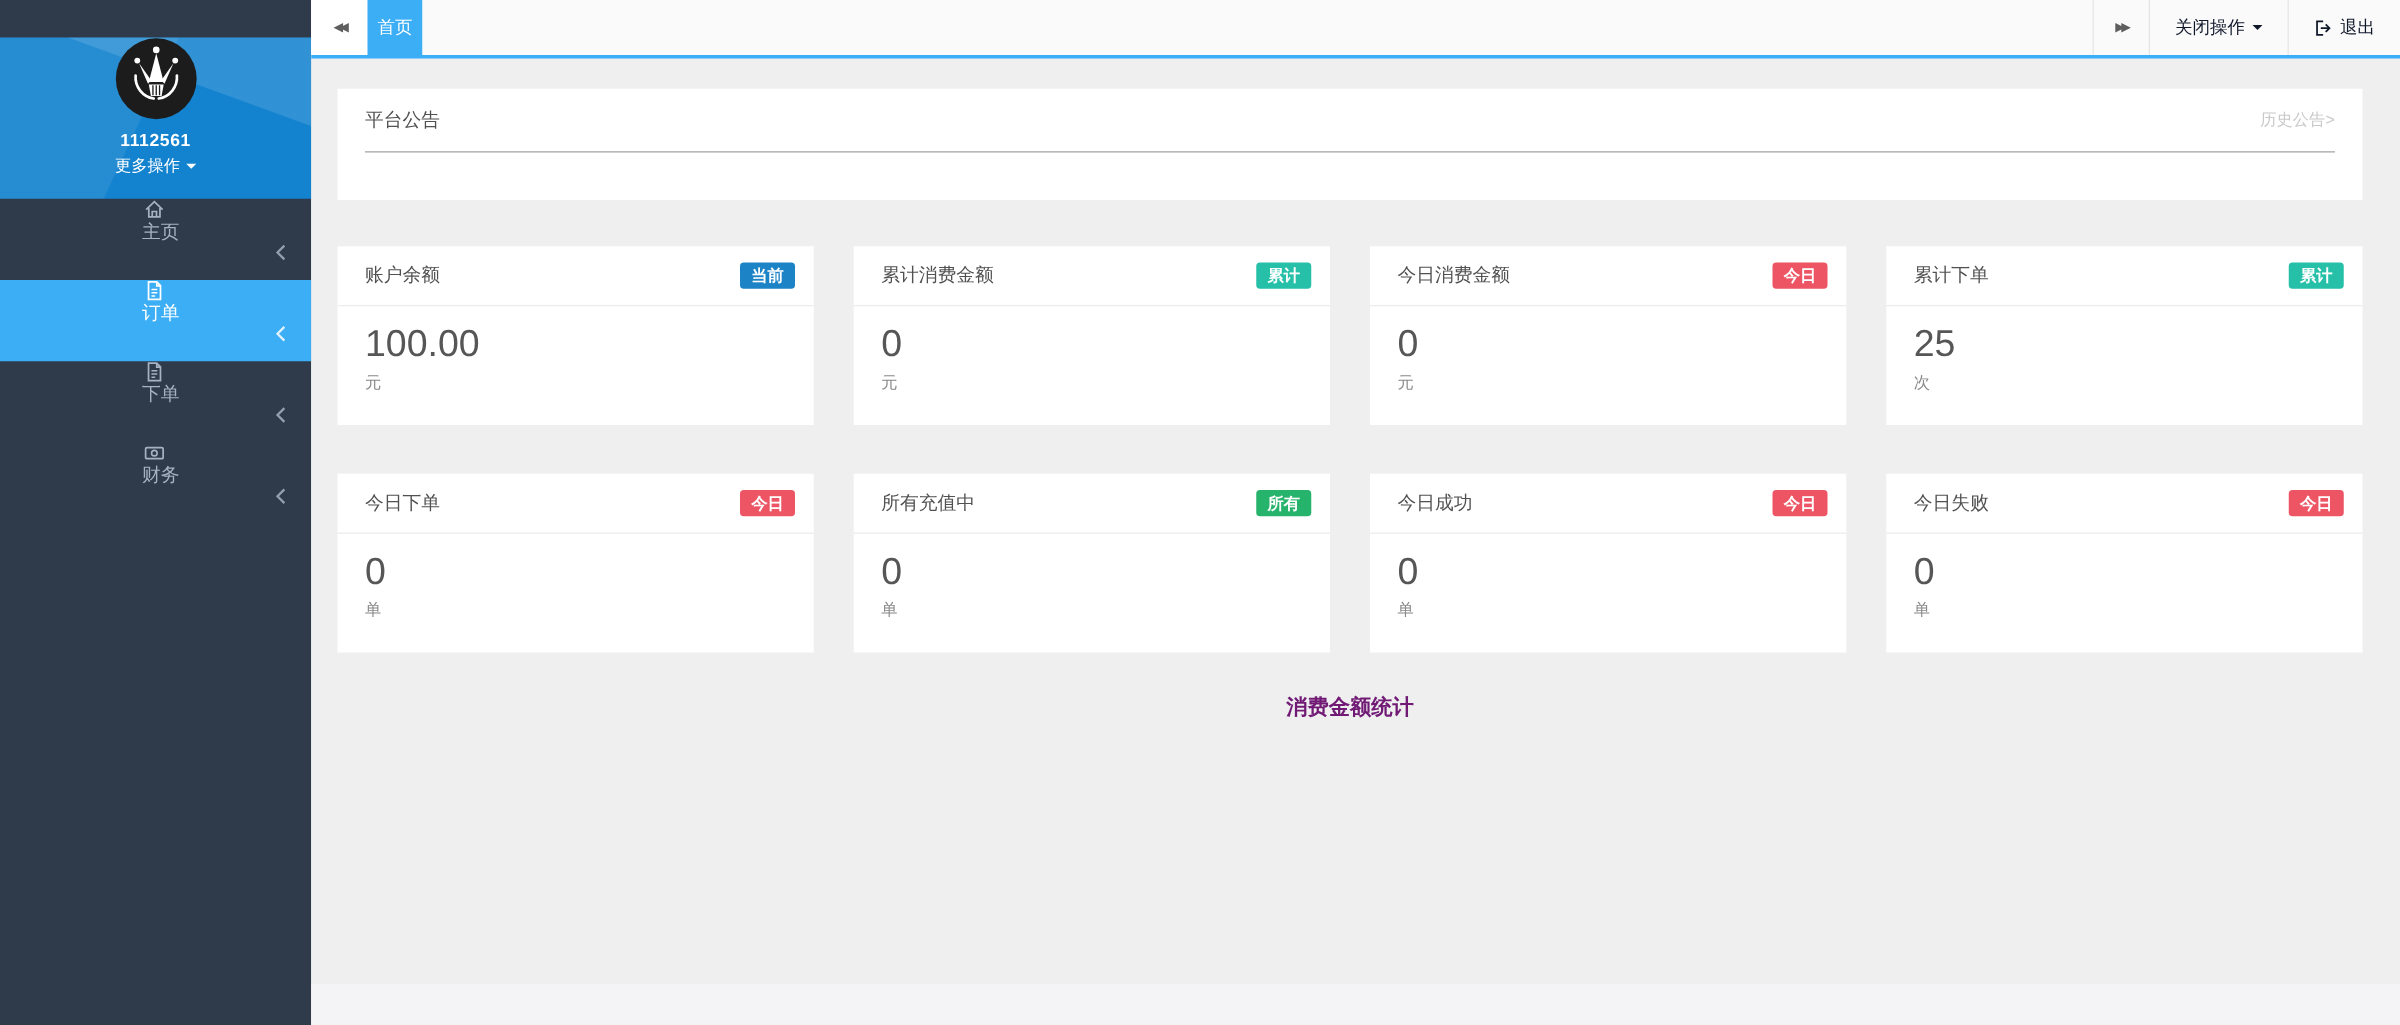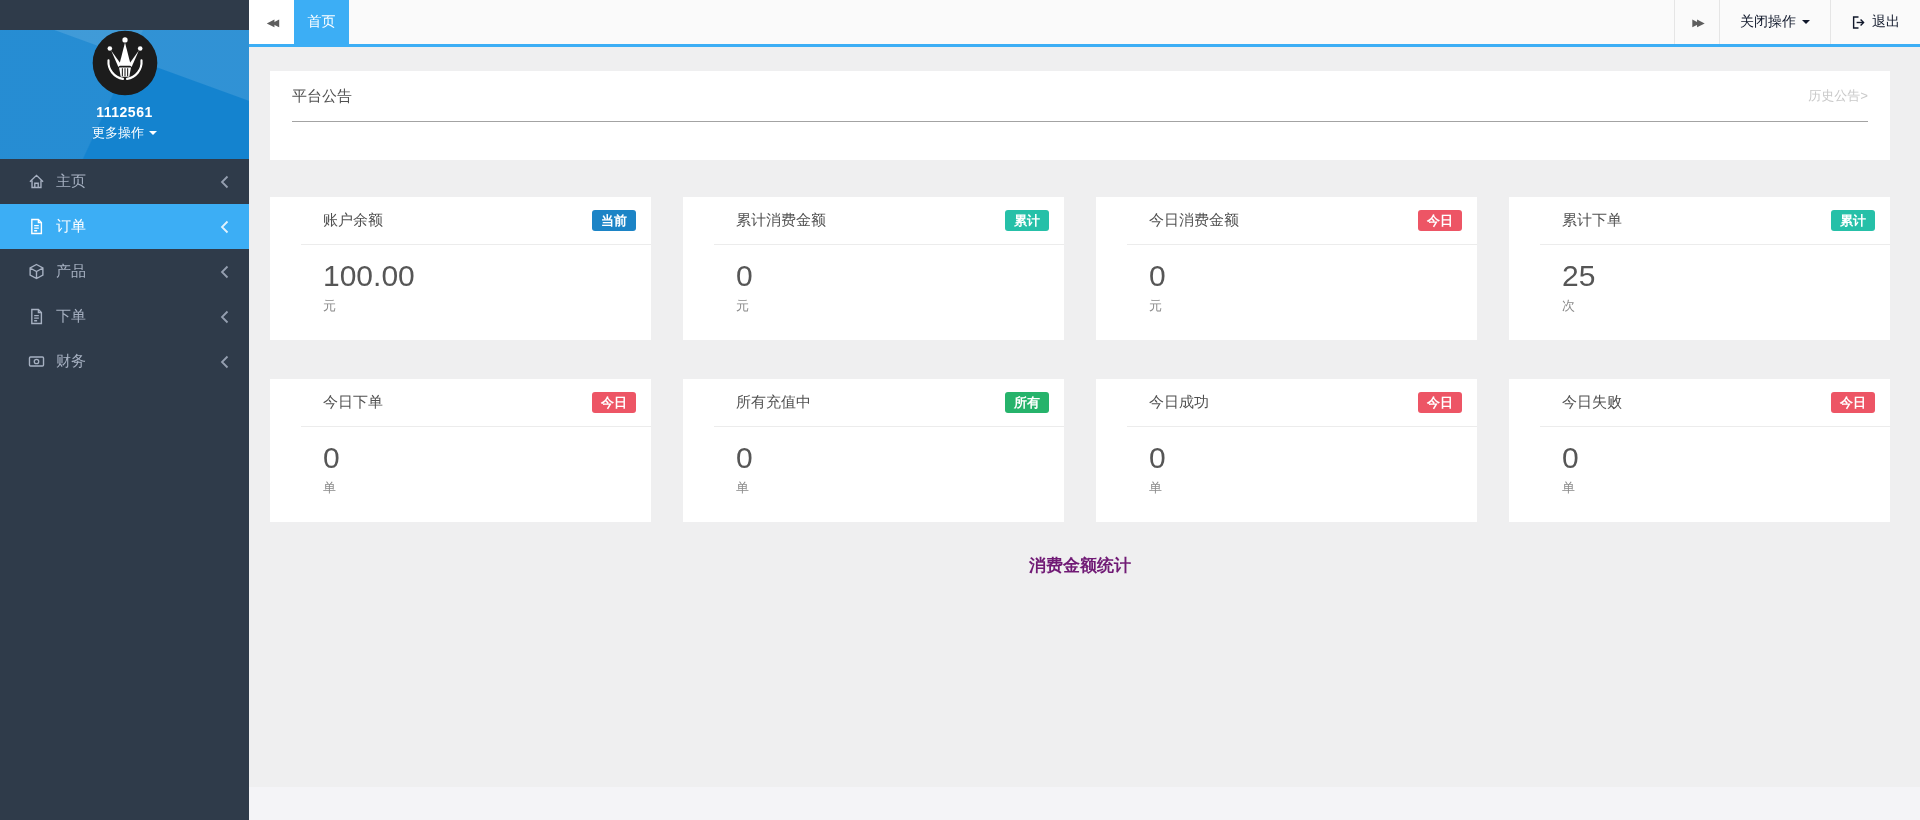--- a/index.html
+++ b/index.html
@@ -17,54 +17,54 @@
       linear-gradient(200deg, rgba(255,255,255,.12) 0 32%, rgba(255,255,255,0) 32.5%),
       linear-gradient(115deg, rgba(255,255,255,.08) 0 46%, rgba(255,255,255,0) 46.5%);
     background-color:var(--header-blue,#1483cf);
   }
   .avatar { width:66px; height:66px; border-radius:50%; margin:30px auto 0; display:block; cursor:pointer; }
   .username { margin-top:8px; font-size:14px; font-weight:bold; letter-spacing:.5px; }
   .more-actions { margin-top:4px; font-size:13px; cursor:pointer; display:inline-flex; align-items:center; gap:5px; }
   .caret { width:0; height:0; border-left:4px solid transparent; border-right:4px solid transparent; border-top:4px solid currentColor; display:inline-block; }
 
   .side-menu { margin-top:0; }
-  .menu-item { height:45px; display:flex; align-items:center; padding:0 20px 0 28px; color:#a7b1c2; font-size:15px; cursor:pointer; }
+  .menu-item { height:65px; display:flex; align-items:center; padding:0 20px 0 28px; color:#a7b1c2; font-size:15px; cursor:pointer;flex-direction:column; }
   .menu-item.active { background:var(--accent-blue,#3caef5); color:#fff; }
   .mi-icon { width:17px; height:17px; margin-right:11px; flex:0 0 auto; }
   .mi-icon svg { width:100%; height:100%; display:block; }
   .mi-label { flex:0 0 auto; }
   .mi-chevron { margin-left:auto; opacity:.85; width:9px; height:14px; }
   .mi-chevron svg { width:100%; height:100%; display:block; }
 
   
   .topbar { position:absolute; left:249px; top:0; right:0; height:47px; background:#fff;
             border-bottom:3px solid var(--accent-blue,#3caef5); display:flex; align-items:stretch; }
   .collapse-btn { width:45px; display:flex; align-items:center; justify-content:center;
                   color:#5e5e5e; font-size:10px; letter-spacing:-3px; cursor:pointer; background:#fff; }
-  .tab { width:55px; display:flex; align-items:center; justify-content:center; font-size:14px; cursor:pointer; }
+  .tab { width:44px; display:flex; align-items:center; justify-content:center; font-size:14px; cursor:pointer; }
   .tab.active { background:var(--accent-blue,#3caef5); color:#fff; }
   .topbar-rest { flex:1; background:#fafafa; }
   .topbar-right { display:flex; align-items:stretch; background:#fafafa; }
   .collapse-btn.right { background:#fafafa; border-left:1px solid #e5e5e5; }
   .top-link { display:flex; align-items:center; gap:6px; padding:0 20px; font-size:14px;
               color:#0f172a; border-left:1px solid #e5e5e5; cursor:pointer; }
   .top-link svg { width:15px; height:15px; }
 
   
   .content { position:absolute; left:249px; top:47px; right:0; bottom:0; background:#efeff0; }
   .content-pad { padding:24px 30px 0 21px; }
 
   .announce { background:#fff; height:89px; padding:0 22px; margin-bottom:37px; }
   .announce-head { height:51px; display:flex; align-items:center; justify-content:space-between;
                    border-bottom:1px solid #a3a3a3; }
   .announce-title { font-size:15px; color:#515151; }
   .announce-history { font-size:13px; color:#c9c9c9; cursor:pointer;font-family:Liberation Mono, monospace; }
 
   .stats-grid { display:grid; grid-template-columns:repeat(4,1fr); column-gap:32px; row-gap:39px; }
-  .card { background:#fff; height:143px;padding-left:31px; }
+  .card { background:#fff; height:143px; }
   .card-head { height:48px; display:flex; align-items:center; justify-content:space-between;
                padding:0 15px 0 22px; border-bottom:1px solid #ececec; }
   .card-label { font-size:15px; color:#515151; }
   .badge { color:#fff; font-size:13px; font-weight:bold; padding:3px 9px; border-radius:3px; line-height:1.2; }
   .card-body { padding:13px 22px 0; }
   .card-value { font-size:30px; color:#565656; line-height:1.2; }
   .card-unit { font-size:13px; color:#8a8a8a; margin-top:3px; }
 
   .chart-title { margin-top:32px; text-align:center; font-size:17px; font-weight:bold; color:#701a75; }
   .chart-strip { position:absolute; left:0; bottom:0; width:100%; height:33px; background:#f4f4f7; }
@@ -117,33 +117,20 @@
     <span class="mi-label">订单</span>
     <span class="mi-chevron">
       <svg viewBox="0 0 9 14">
             <polyline points="7.5,1.5 2,7 7.5,12.5" fill="none" stroke="currentColor" stroke-width="1.8"></polyline>
           </svg>
     </span>
   </div>
       <div class="menu-item">
     <span class="mi-icon">
           <svg viewBox="0 0 16 16">
-            <path d="M8 1.4 14 4.7v6.6L8 14.6 2 11.3V4.7Z M2 4.7 8 8l6-3.3 M8 8v6.6" fill="none" stroke="currentColor" stroke-width="1.3"></path>
-          </svg>
-        </span>
-    <span class="mi-label">产品</span>
-    <span class="mi-chevron">
-      <svg viewBox="0 0 9 14">
-            <polyline points="7.5,1.5 2,7 7.5,12.5" fill="none" stroke="currentColor" stroke-width="1.8"></polyline>
-          </svg>
-    </span>
-  </div>
-      <div class="menu-item">
-    <span class="mi-icon">
-          <svg viewBox="0 0 16 16">
             <path d="M3.6 1.4h6.2l2.8 2.8v10.4H3.6Z M9.8 1.4V4.4h2.8" fill="none" stroke="currentColor" stroke-width="1.3"></path>
             <path d="M5.8 7.2h4.4 M5.8 9.6h4.4 M5.8 12h2.8" stroke="currentColor" stroke-width="1.2"></path>
           </svg>
         </span>
     <span class="mi-label">下单</span>
     <span class="mi-chevron">
       <svg viewBox="0 0 9 14">
             <polyline points="7.5,1.5 2,7 7.5,12.5" fill="none" stroke="currentColor" stroke-width="1.8"></polyline>
           </svg>
     </span>

